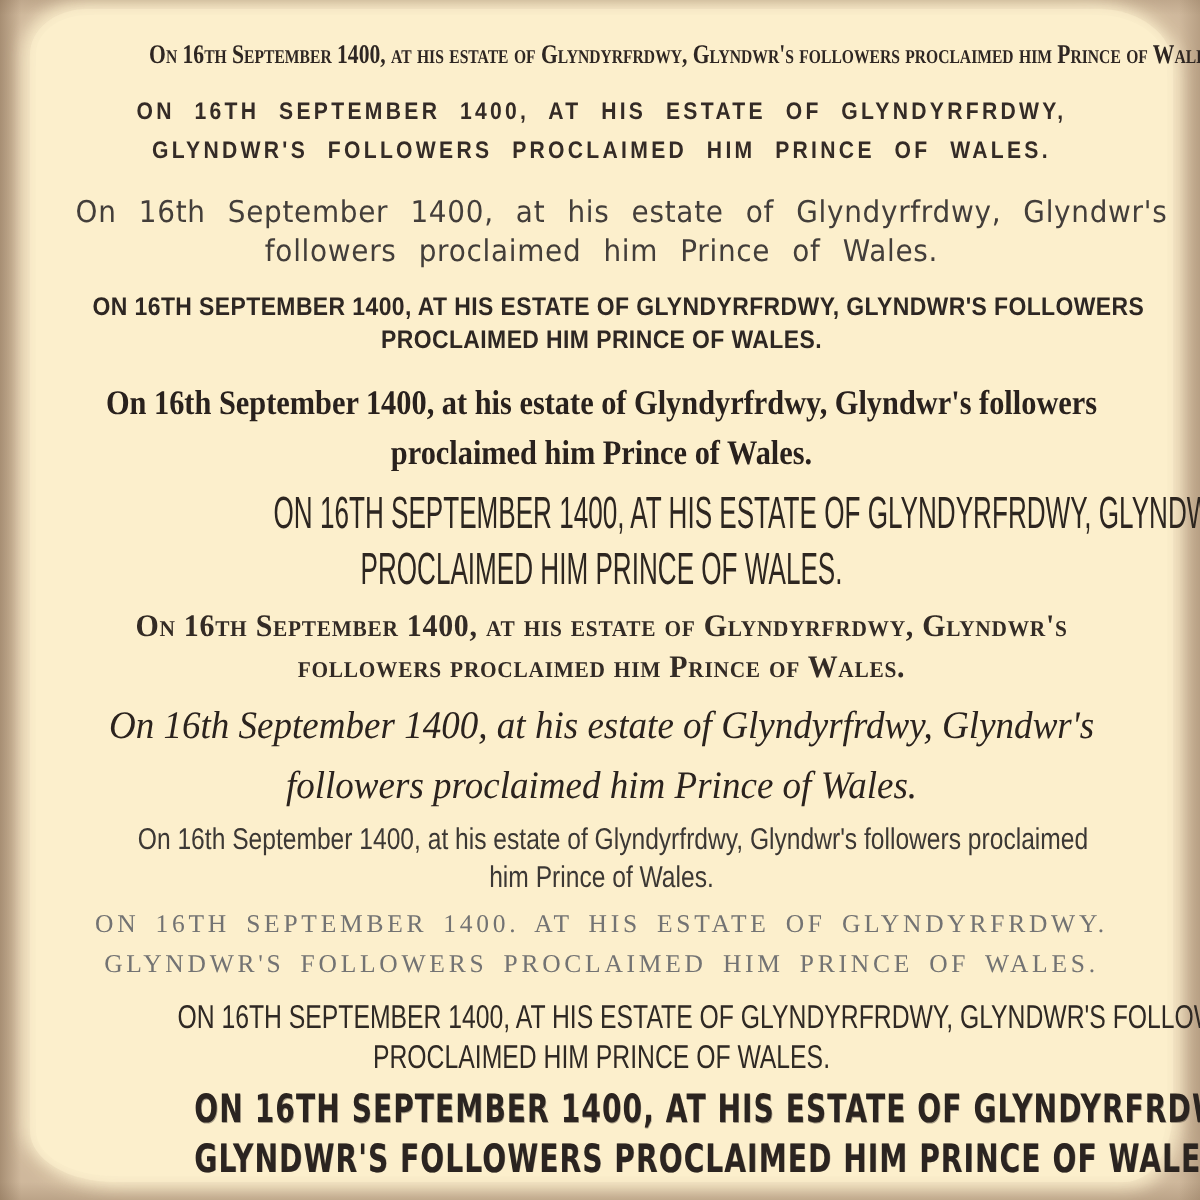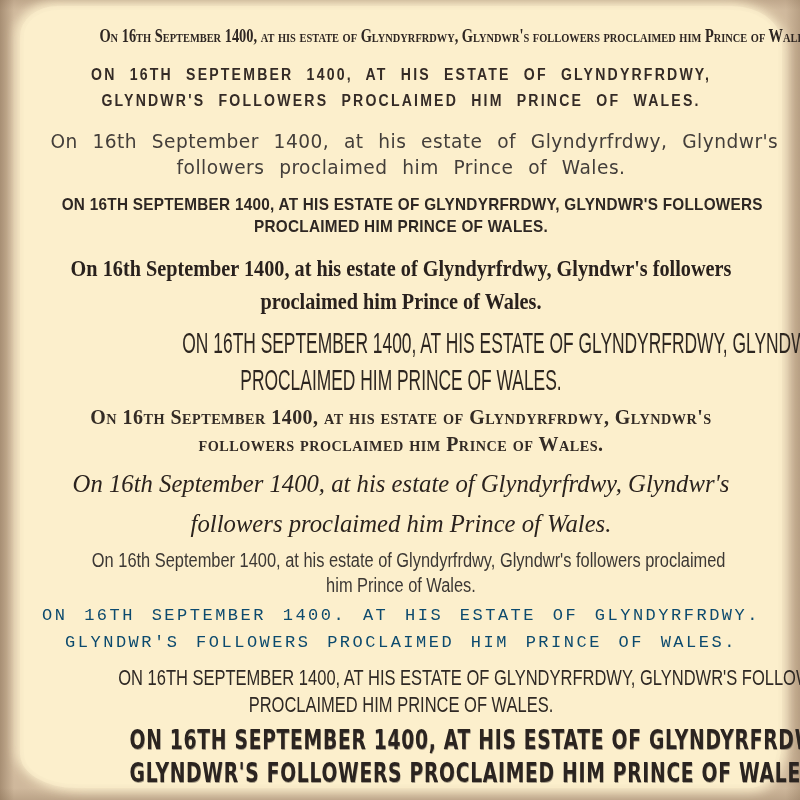--- a/index.html
+++ b/index.html
@@ -82,22 +82,22 @@
     transform:scaleX(.95);transform-origin:center;margin-bottom:4px;
   }
   
   .tv9{
     font-family:"Liberation Sans",sans-serif;font-weight:400;
     font-size:20px;line-height:25px;color:#3c3834;
     transform:scaleX(.82);transform-origin:center;margin-bottom:4px;
   }
   
   .tv10{
-    font-family:Liberation Mono, monospace;font-weight:500;
-    font-size:17px;line-height:27px;color:#0c4a6e;text-transform:uppercase;
+    font-family:Liberation Serif, serif;font-weight:500;
+    font-size:17px;line-height:27px;color:#737373;text-transform:uppercase;
     letter-spacing:2.5px;word-spacing:4px;margin-bottom:8px;
   }
   
   .tv11{
     font-family:"Liberation Sans",sans-serif;font-weight:400;
     font-size:22px;line-height:27px;color:#2f2924;
     transform:scaleX(.75);transform-origin:center;margin-bottom:6px;
   }
   
   .tv12{

